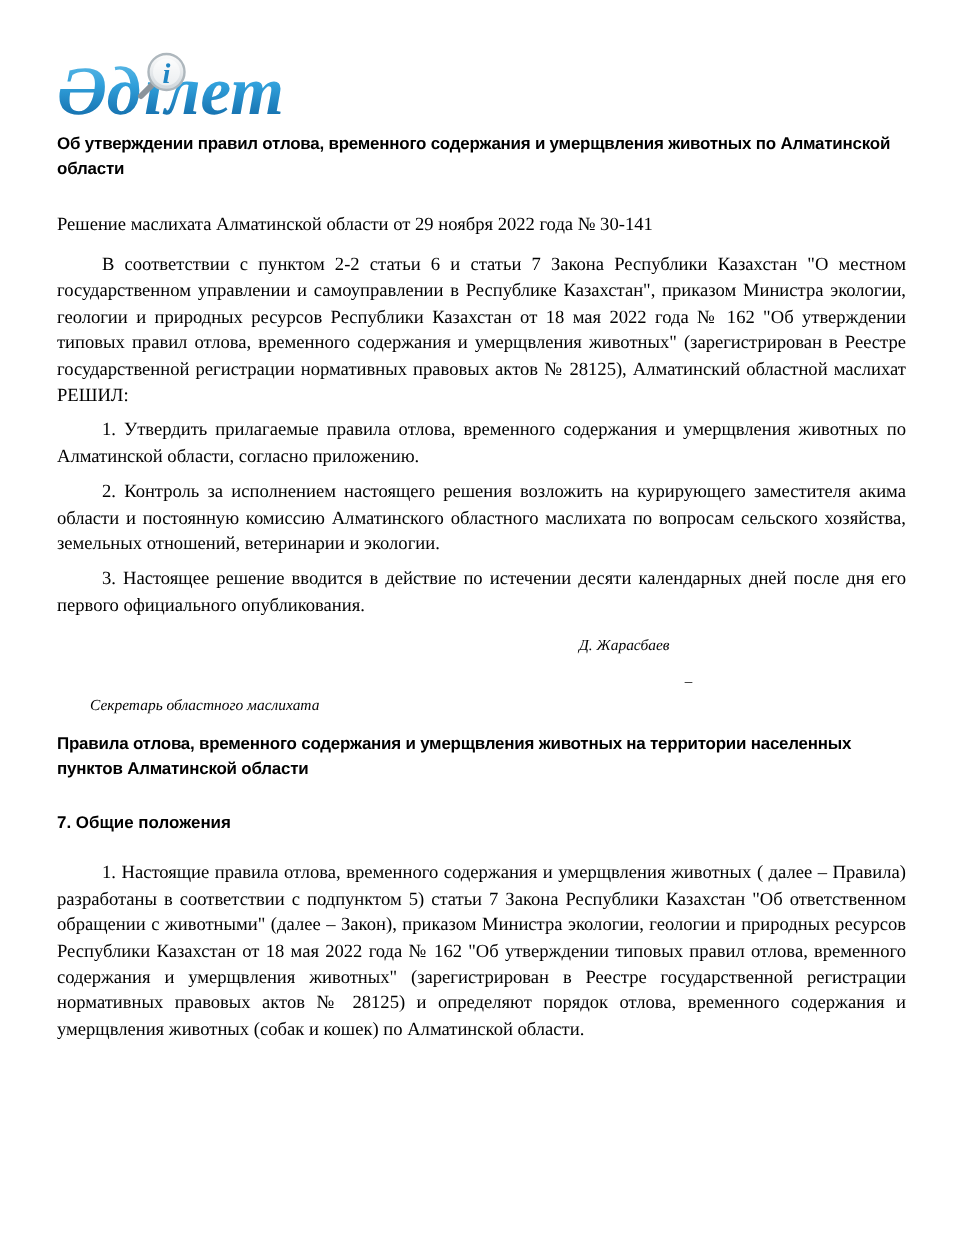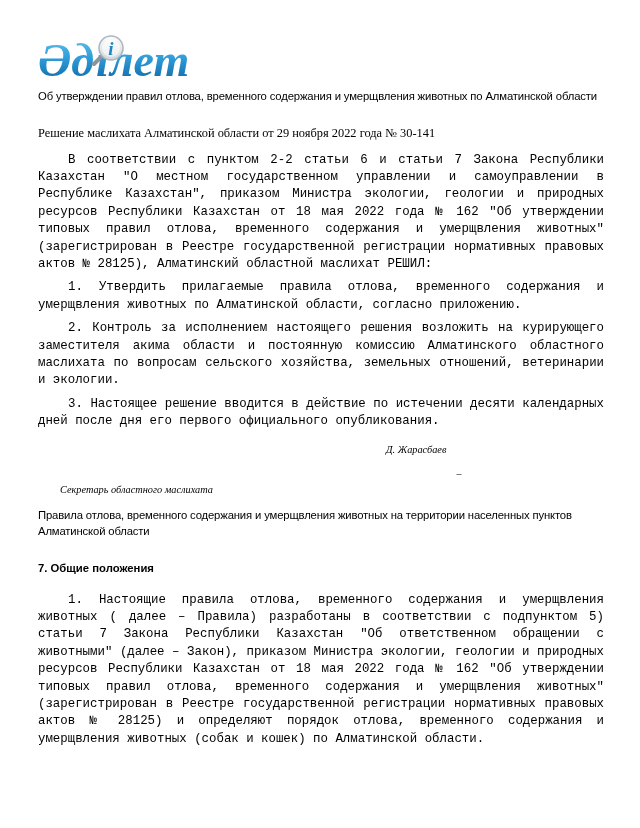--- a/index.html
+++ b/index.html
@@ -38,21 +38,21 @@
     left: 38px;
     top: 88px;
     width: 566px;
   }
 
   h1.doc-title,
   h2.rules-title {
     font-family: "Liberation Sans", "DejaVu Sans", sans-serif;
     font-size: 11.3px;
     line-height: 16.5px;
-    font-weight: normal;
+    font-weight: bold;
     margin: 0;
     letter-spacing: -0.15px;
     text-align: left;
   }
   h2.rules-title {
     margin-top: 0;
   }
   h3.section-title {
     font-family: "Liberation Sans", "DejaVu Sans", sans-serif;
     font-size: 11.3px;
@@ -68,21 +68,20 @@
     text-align: left;
   }
 
   p.body-par {
     font-size: 12.4px;
     line-height: 17.4px;
     margin: 0;
     text-align: justify;
     text-indent: 30px;
     hyphens: none;
-    font-family: Liberation Mono, monospace;
   }
   .sp-10 { height: 10px; }
   .sp-8  { height: 8px; }
   .sp-6  { height: 6px; }
   .sp-16 { height: 16px; }
   .sp-20 { height: 20px; }
   .sp-26 { height: 26px; }
 
   
   .sign-row {

